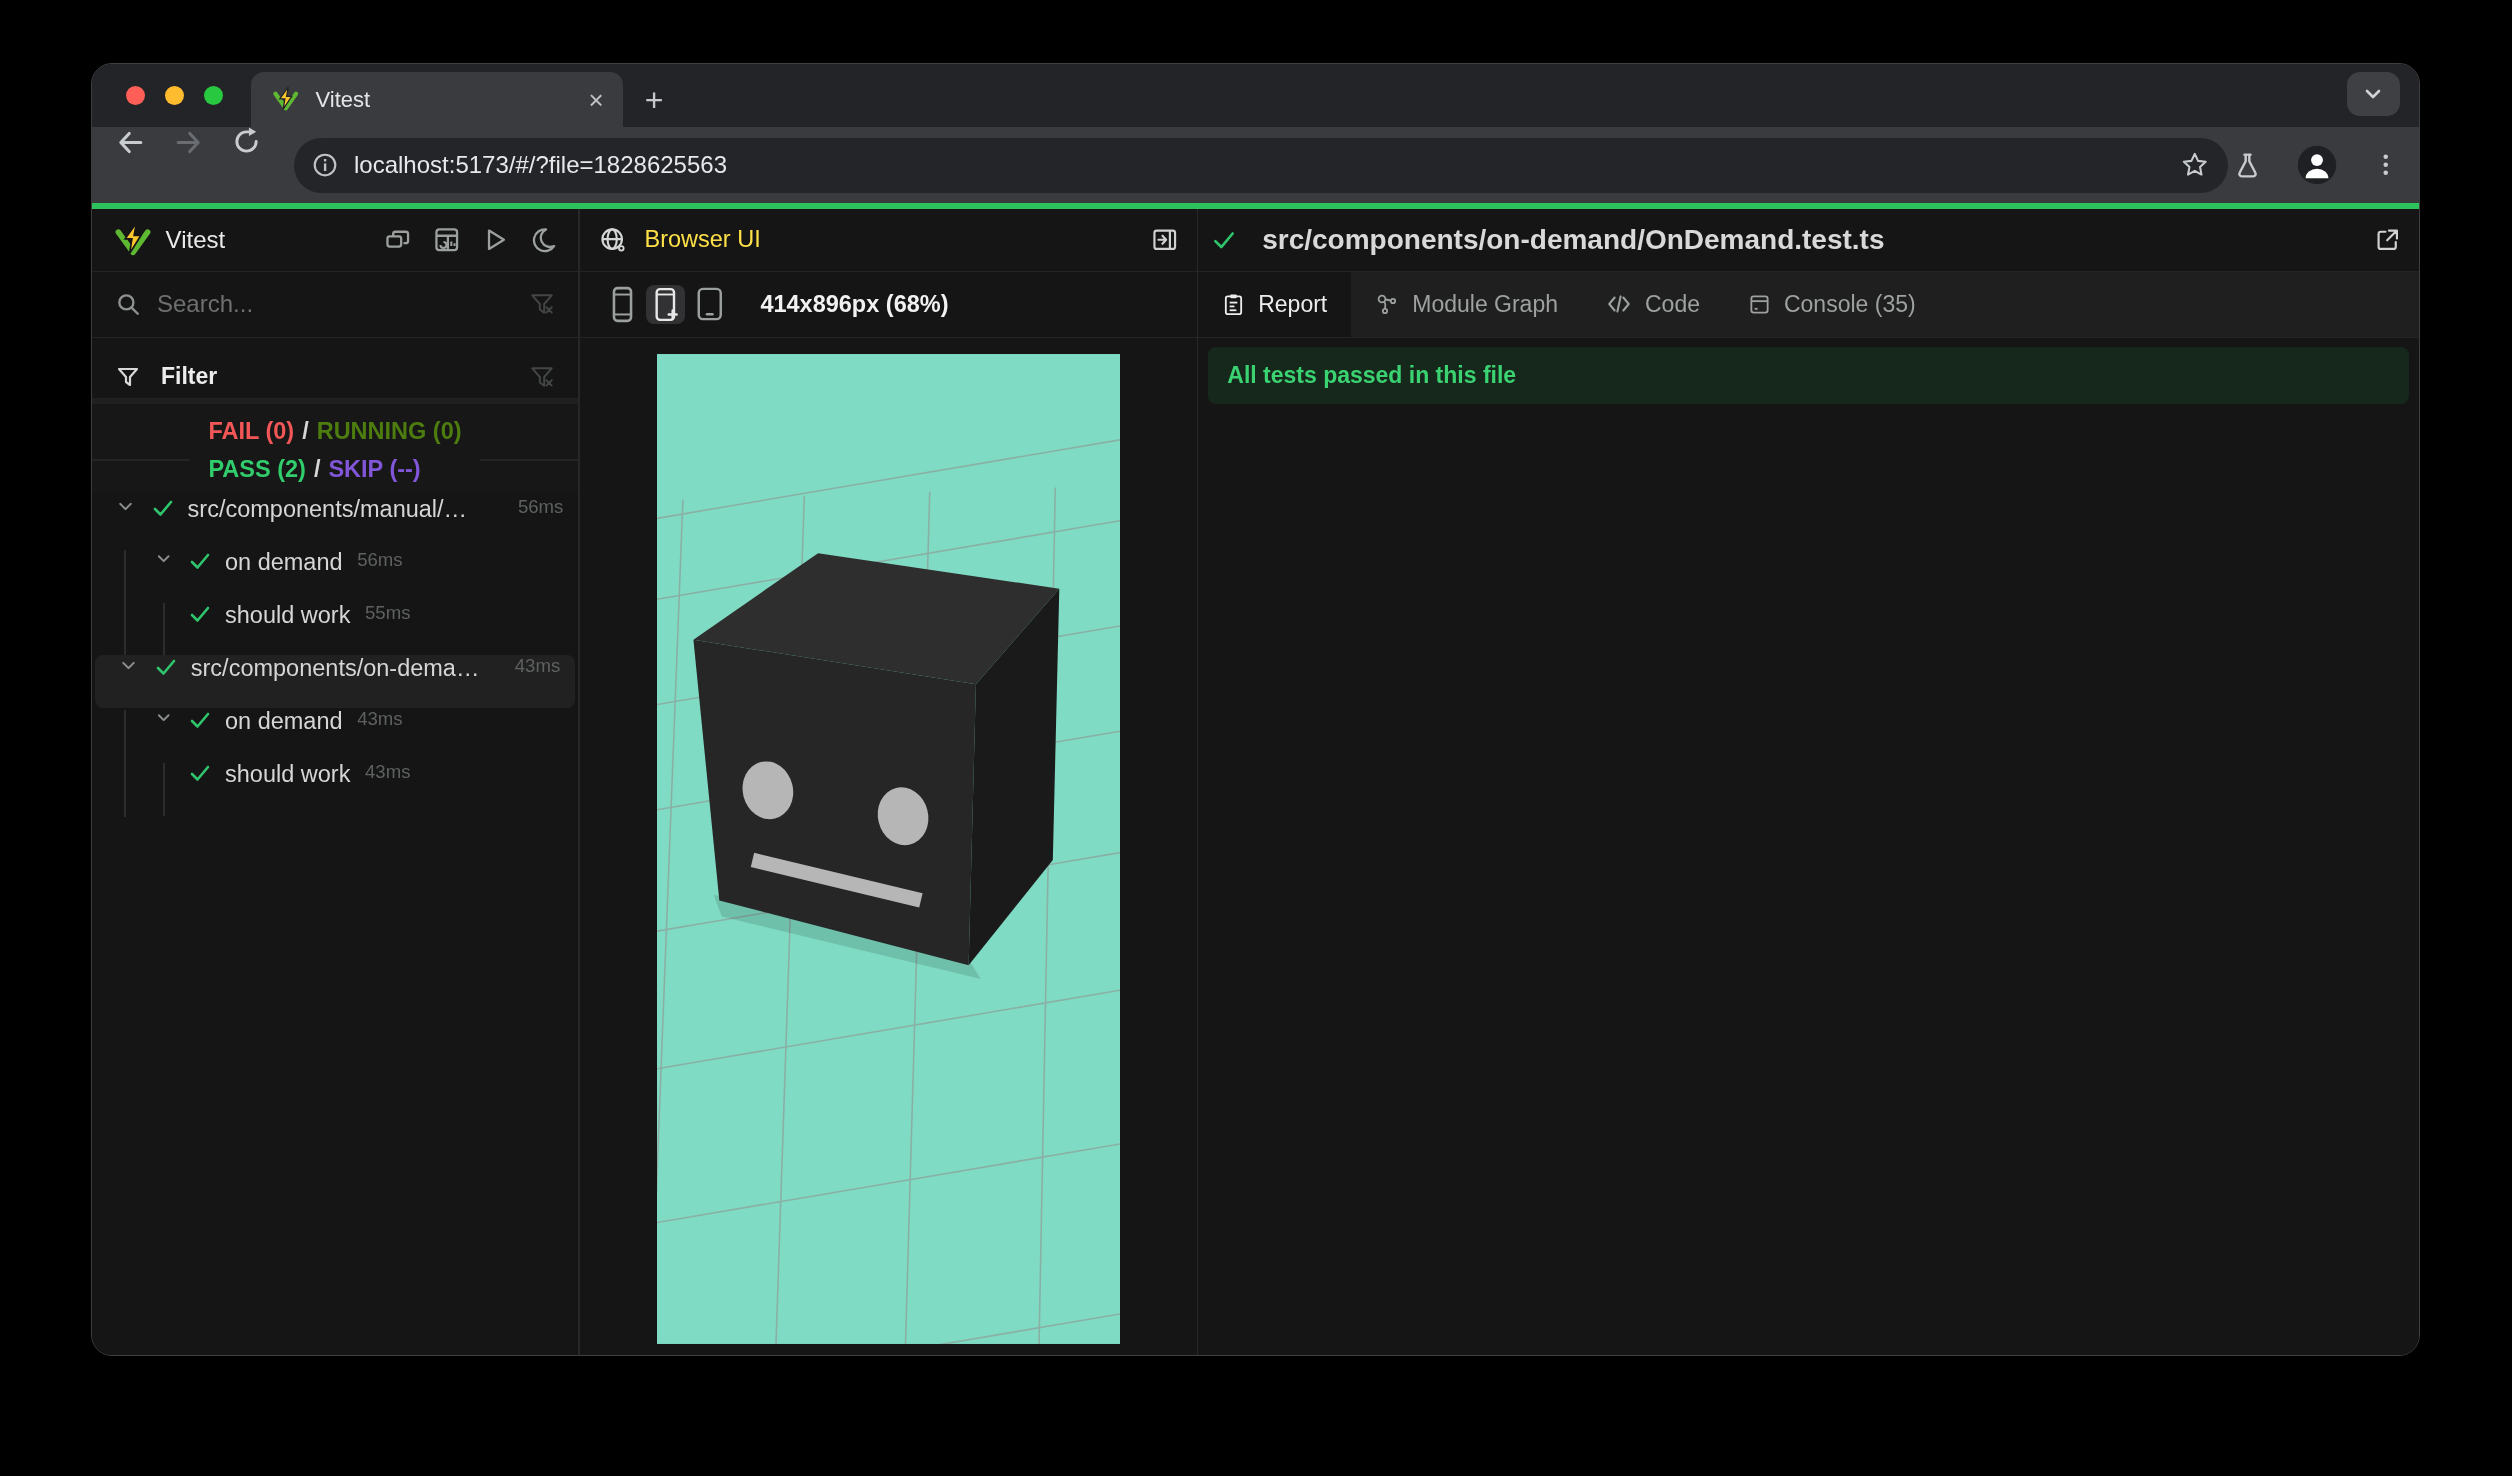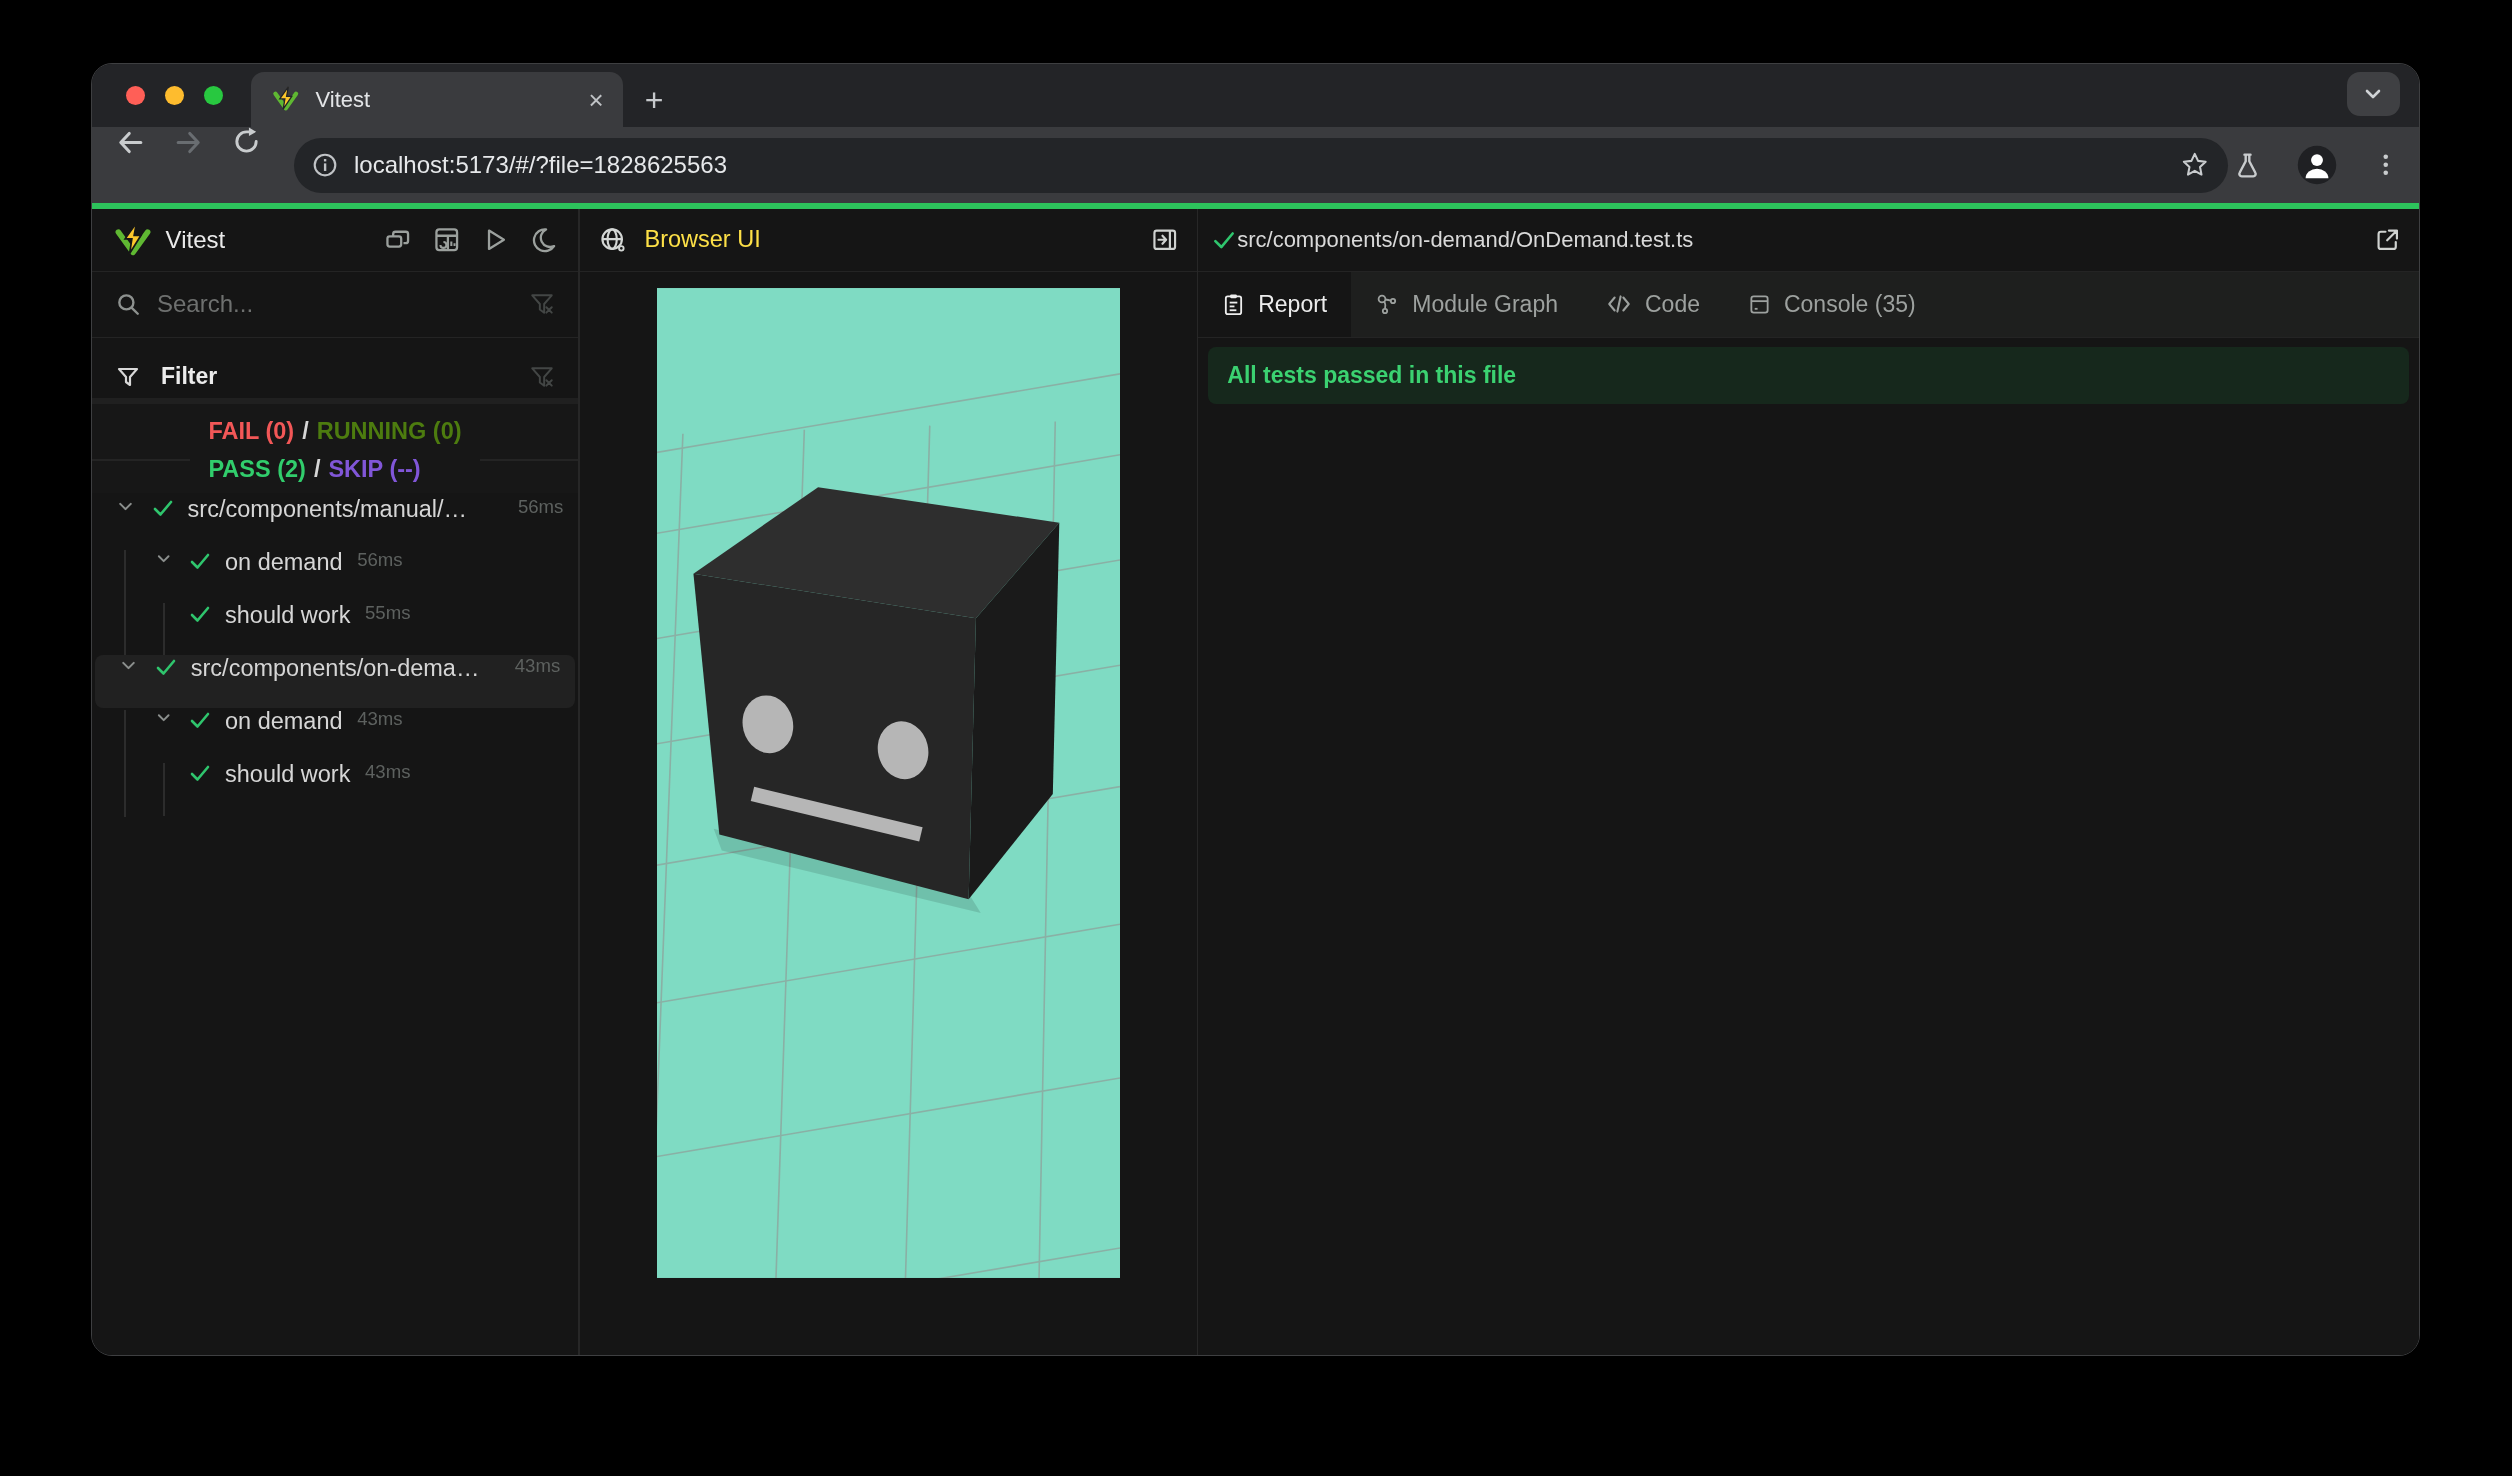--- a/index.html
+++ b/index.html
@@ -76,21 +76,21 @@
   .dev-row { padding-left:23px; }
   .dev-ic { width:39px; height:39px; display:flex; align-items:center; justify-content:center; color:#9ba09d; }
   .dev-ic.sel { background:#323234; border-radius:8px; color:#e8e8e8; margin:0 4.9px; }
   .dev-size { color:#f2f2f2; font-size:23.5px; font-weight:bold; margin-left:31px; }
   .canvas-wrap { position:relative; flex:1; }
   .canvas { position:absolute; left:77px; top:16px; }
 
   
   .rightp { flex:1; display:flex; flex-direction:column; min-width:0; }
   .file-check { margin-left:13px; color:#2fc56d; display:flex; }
-  .file-path { color:#d9d9d9; font-size:22px; margin-left:0; white-space:nowrap; overflow:hidden; }
+  .file-path { color:#d9d9d9; font-size:28px; margin-left:25px; white-space:nowrap; overflow:hidden;font-weight:bold; }
   .ext-ic { margin-left:auto; padding-right:18px; color:#cfd2d0; display:flex; }
   .tabsrow { height:66px; background:#1e1f1e; border-bottom:1.6px solid #242424; display:flex; align-items:stretch; }
   .rtab { display:flex; align-items:center; gap:13px; padding:0 24px; color:#9da19f; font-size:23px; }
   .rtab.active { background:#151515; color:#ededed; }
   .detail-body { flex:1; background:#151515; padding:9.7px 9.7px; }
   .banner { height:57px; background:#16281c; border-radius:8px; display:flex; align-items:center;
             padding-left:19.4px; color:#3bd271; font-size:23px; font-weight:bold; }
 
   svg { display:block; }
 </style>
@@ -338,20 +338,43 @@
         <span class="mid-title">Browser UI</span>
         <span class="dock-ic">
           <svg width="27.5" height="27.5" viewBox="0 0 24 24">
             <rect x="3" y="4" width="18" height="16" rx="2" fill="none" stroke="currentColor" stroke-width="1.9"></rect>
             <line x1="16.5" y1="4" x2="16.5" y2="20" stroke="currentColor" stroke-width="1.9"></line>
             <path d="M6.5 12 h6 M10 8.5 l3.2 3.5 -3.2 3.5" fill="none" stroke="currentColor" stroke-width="1.9" stroke-linecap="round" stroke-linejoin="round"></path>
           </svg>
         </span>
       </div>
 
+      <div class="row2 dev-row">
+        <div class="dev-ic">
+          <svg width="23" height="37" viewBox="0 0 16 26">
+            <rect x="2" y="1.5" width="12" height="23" rx="2.5" fill="none" stroke="currentColor" stroke-width="1.8"></rect>
+            <line x1="2" y1="6" x2="14" y2="6" stroke="currentColor" stroke-width="1.4"></line>
+            <line x1="2" y1="20" x2="14" y2="20" stroke="currentColor" stroke-width="1.4"></line>
+          </svg>
+        </div>
+        <div class="dev-ic sel">
+          <svg width="24" height="37" viewBox="0 0 18 26">
+            <rect x="2" y="1.5" width="13" height="23" rx="2.5" fill="none" stroke="currentColor" stroke-width="1.8"></rect>
+            <line x1="2" y1="5.5" x2="15" y2="5.5" stroke="currentColor" stroke-width="1.4"></line>
+            <path d="M11 20.5 h6 M14 17.5 v6" stroke="currentColor" stroke-width="1.8" stroke-linecap="round"></path>
+          </svg>
+        </div>
+        <div class="dev-ic">
+          <svg width="27.5" height="36" viewBox="0 0 20 26">
+            <rect x="2" y="2" width="16" height="22" rx="3" fill="none" stroke="currentColor" stroke-width="1.8"></rect>
+            <line x1="8" y1="20.5" x2="12" y2="20.5" stroke="currentColor" stroke-width="1.8" stroke-linecap="round"></line>
+          </svg>
+        </div>
+        <span class="dev-size">414x896px (68%)</span>
+      </div>
 
       <div class="canvas-wrap">
         <svg class="canvas" width="463" height="990" viewBox="0 0 572 1223">
           <rect x="0" y="0" width="572" height="1223" fill="#7fdbc3"></rect>
           <g stroke="#8f9f99" stroke-width="2" opacity="0.7" fill="none">
             <line x1="0" y1="203" x2="572" y2="106"></line>
             <line x1="0" y1="303" x2="572" y2="206"></line>
             <line x1="0" y1="433" x2="572" y2="336"></line>
             <line x1="0" y1="563" x2="572" y2="466"></line>
             <line x1="0" y1="713" x2="572" y2="616"></line>

